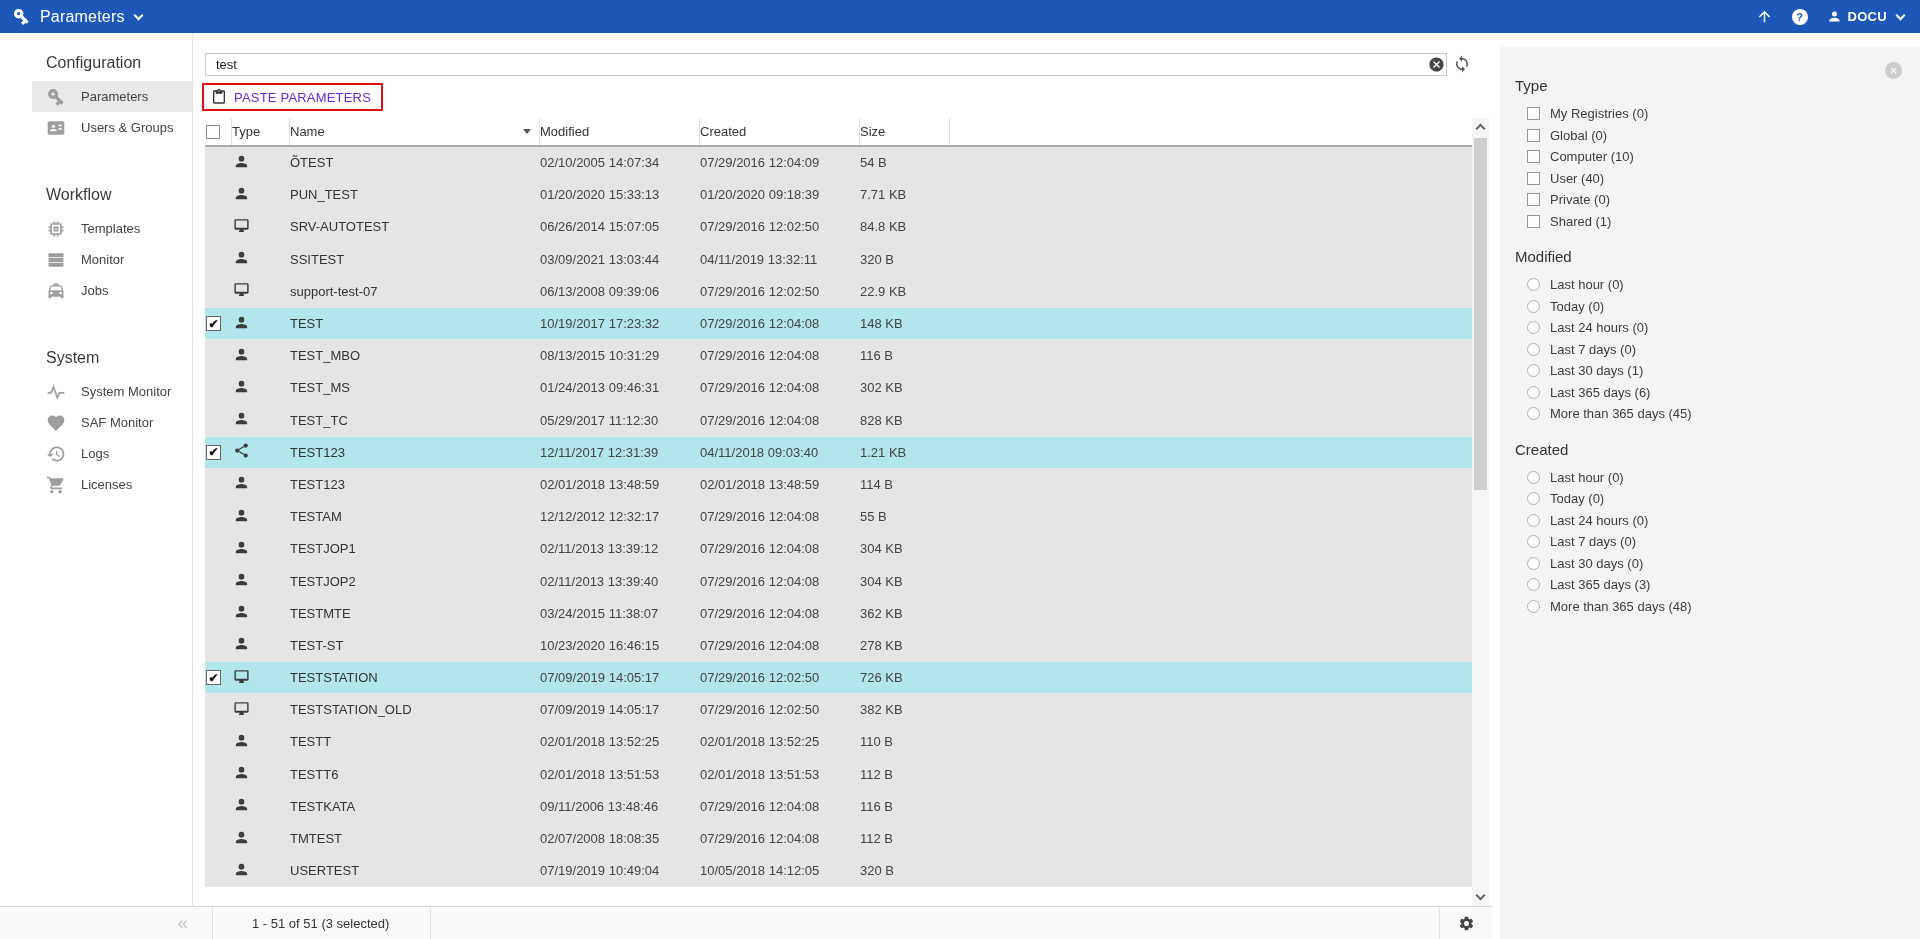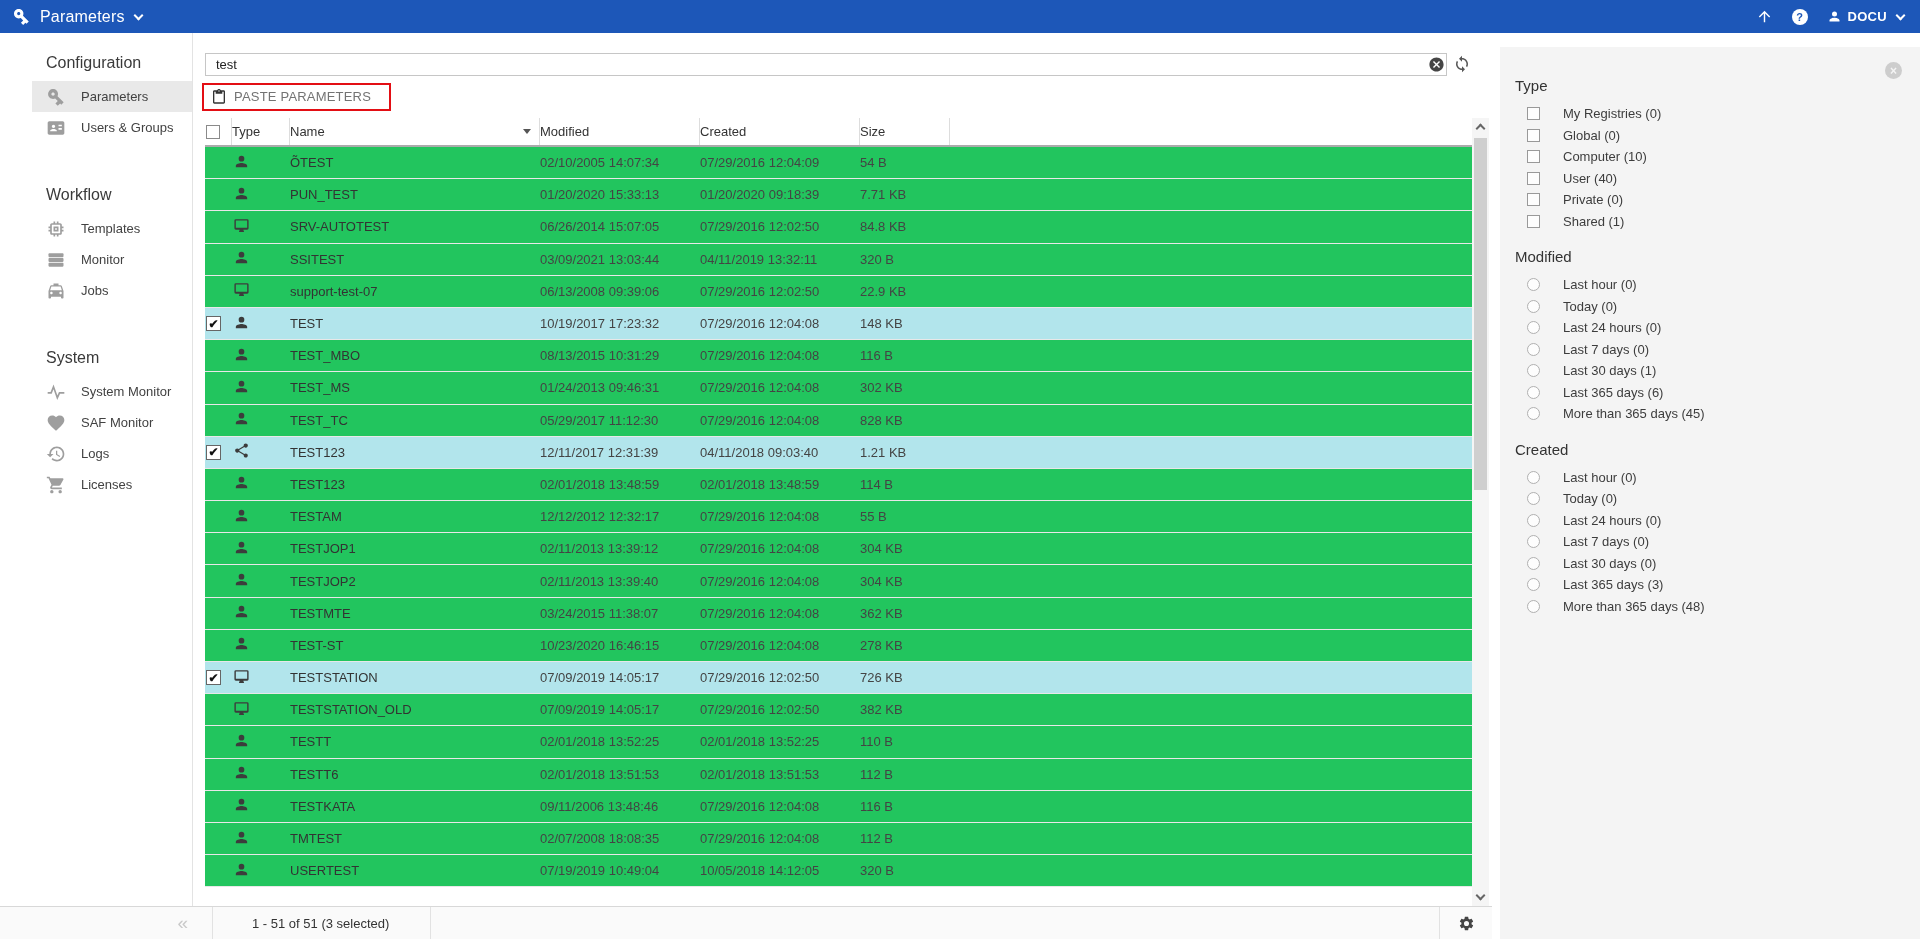--- a/index.html
+++ b/index.html
@@ -41,35 +41,35 @@
   .side-label { font-size:13px; color:#424242; margin-left:15px; white-space:nowrap; }
 
   
   .main { position:absolute; top:33px; left:193px; width:1299px; height:873px; background:#fff; }
   .search-input { position:absolute; left:12px; top:20px; width:1242px; height:23px;
     border:1px solid #c6c6c6; border-radius:0; font-size:13px; color:#222; padding:0 34px 0 10px;
     font-family:inherit; outline:none; }
   .clear-btn { position:absolute; left:1235px; top:23px; width:17px; height:17px; color:#454545; cursor:pointer; }
   .refresh-btn { position:absolute; left:1260px; top:22px; width:18px; height:18px; color:#555; cursor:pointer; }
   .paste-annotation { position:absolute; left:9px; top:50px; border:2px solid var(--annotation,#e30e14); background:#fff; }
-  .paste-btn { display:flex; align-items:flex-start; background:#fff; border:none; padding:4px 18px 4px 7px;
-    font-family:inherit; font-size:13px; color:#737373; letter-spacing:.2px; cursor:pointer; }
+  .paste-btn { display:flex; align-items:center; background:#fff; border:none; padding:4px 10px 4px 7px;
+    font-family:inherit; font-size:13px; color:#6d28d9; letter-spacing:.2px; cursor:pointer; }
   .paste-ic { width:16px; height:16px; color:#333; margin-right:7px; }
 
   .grid { display:grid; grid-template-columns:27px 58px 250px 160px 160px 90px 1fr; align-items:center; }
   .thead { position:absolute; left:12px; right:17px; top:85px; height:29px;
     border-bottom:2px solid #ababab; font-size:13px; color:#333; }
   .th { display:flex; align-items:center; height:100%; border-right:1px solid #ddd; padding-right:8px; cursor:pointer; }
   .th-last { border-right:none; cursor:default; }
   .hcb { width:14px; height:14px; border:1px solid #8a8a8a; background:#fff; margin-left:1px; cursor:pointer; }
   .sort-arrow { margin-left:auto; width:0; height:0; border-left:4px solid transparent;
     border-right:4px solid transparent; border-top:5px solid #555; }
 
   .tbody { position:absolute; left:12px; right:17px; top:114px; height:759px; overflow:hidden; }
-  .row { height:32.2px; border-bottom:1px solid #e8e8e8; font-size:13px; color:#444; cursor:pointer; background:#22c55e; }
+  .row { height:32.2px; border-bottom:1px solid #e8e8e8; font-size:13px; color:#444; cursor:pointer; background:#e5e5e5; }
   .row.selected { background:var(--row_selected,#b2e5ec); }
   .cell { white-space:nowrap; overflow:hidden; }
   .cell-name { color:#333; }
   .rcb { width:15px; height:15px; border:1px solid #666; background:#fff; display:flex;
     align-items:center; justify-content:center; margin-left:1px; cursor:pointer; }
   .rcb .check { font-size:12px; font-weight:bold; color:#111; line-height:1; }
   .type-ic { width:17px; height:17px; color:#3c3c3c; margin-left:1px; }
 
   .vscroll { position:absolute; right:3px; top:85px; bottom:0; width:17px; background:#f5f5f5; }
   .sb-arrow { position:absolute; left:5px; width:7px; height:7px; border-right:2px solid #666;
@@ -94,21 +94,21 @@
   .fp-close { position:absolute; top:15px; right:18px; width:17px; height:17px; border-radius:50%;
     background:#cdcdcd; color:#f4f4f4; font-size:12px; font-weight:bold; display:flex;
     align-items:center; justify-content:center; cursor:pointer; }
   .fp-close::before { content:"\00D7"; }
   .fp-sections { padding-top:30px; }
   .fp-section { margin-bottom:16px; }
   .fp-title { font-size:15px; color:#333; margin:0 0 9px 15px; }
   .fp-item { display:flex; align-items:center; padding-left:27px; height:21.5px; cursor:pointer; }
   .fp-cb { width:13px; height:13px; border:1px solid #999; background:#fdfdfd; flex:none; }
   .fp-radio { width:13px; height:13px; border:1px solid #b0b0b0; border-radius:50%; background:#fdfdfd; flex:none; }
-  .fp-label { font-size:13px; color:#3d3d3d; margin-left:23px; white-space:nowrap; }
+  .fp-label { font-size:13px; color:#3d3d3d; margin-left:10px; white-space:nowrap; }
 </style>
 </head>
 <body>
 
 <div class="topbar">
   <div class="tb-left">
     <span class="ic tb-key">
         <svg viewBox="0 0 24 24" fill="currentColor">
           <path d="M12.65 10C11.83 7.67 9.61 6 7 6c-3.31 0-6 2.69-6 6s2.69 6 6 6c2.61 0 4.83-1.67 5.65-4H17v4h4v-4h2v-4H12.65zM7 14c-1.1 0-2-.9-2-2s.9-2 2-2 2 .9 2 2-.9 2-2 2z"></path>
         </svg>

